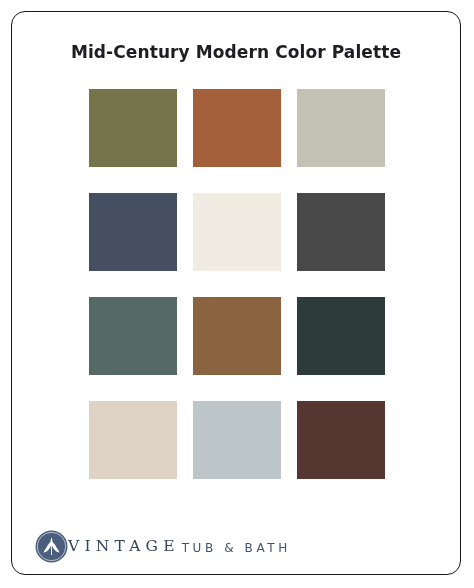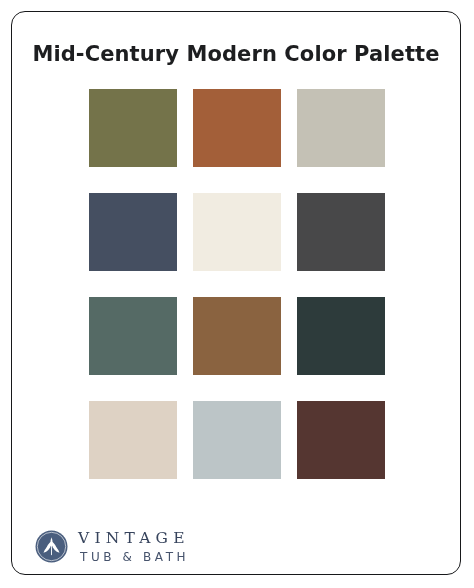--- a/index.html
+++ b/index.html
@@ -27,21 +27,21 @@
     overflow: hidden;
   }
 
   .title {
     position: absolute;
     left: 0;
     top: 30px;
     width: 100%;
     text-align: center;
     font-family: "DejaVu Sans", sans-serif;
-    font-size: 21px;
+    font-size: 17px;
     font-weight: 600;
     letter-spacing: 0.1px;
     color: #1d1e20;
     white-space: nowrap;
   }
 
   .swatch-grid {
     position: absolute;
     left: 77px;
     top: 77px;
@@ -66,23 +66,22 @@
     align-items: center;
   }
 
   .logo-mark {
     width: 33px;
     height: 33px;
     flex: 0 0 auto;
   }
 
   .logo-text {
-    margin-left: 10px;
     display: flex;
-    flex-direction: column;
+    flex-direction: row;
     justify-content: center;
   }
 
   .logo-name {
     font-family: "DejaVu Serif", serif;
     font-size: 15.5px;
     letter-spacing: 5.2px;
     color: #36435c;
     line-height: 1.05;
   }

